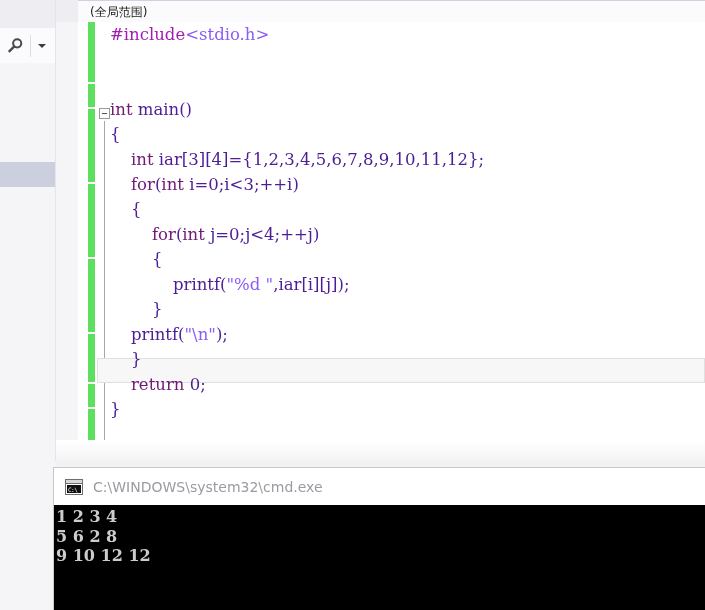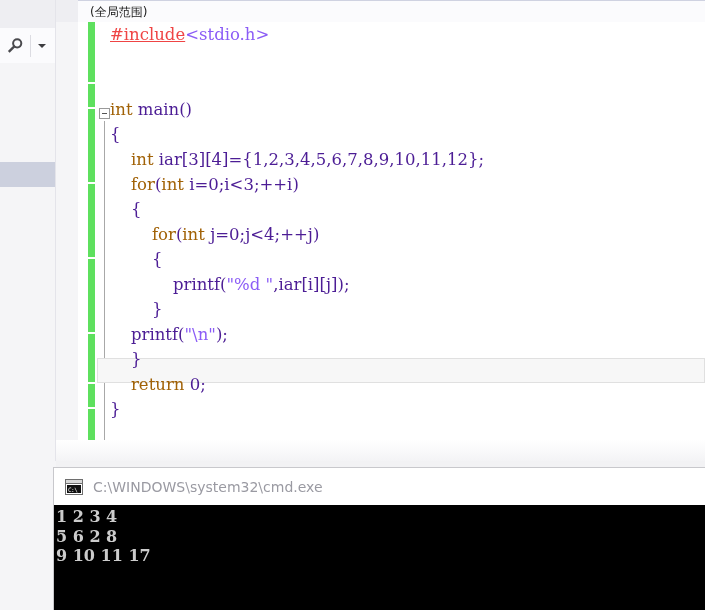--- a/index.html
+++ b/index.html
@@ -177,22 +177,22 @@
     position: absolute;
     left: 32px; top: 0;
     width: 595px; height: 438px;
     font-family: "DejaVu Serif", "Liberation Serif", serif;
     font-size: 16.5px;
     line-height: 25px;
     white-space: pre;
     color: #1e1e1e;
   }
   #code .ln { display: block; height: 25px; }
-  .k    { color: #a16207; }  
-  .pp   { color: #ef4444; text-decoration: underline; }  
+  .k    { color: #701a75; }  
+  .pp   { color: #a21caf; }  
   .str  { color: #8b5cf6; }  
   .pln  { color: #4c1d95; }  
 
   
   #editor-bottom-fade {
     position: absolute;
     left: 56px; top: 440px;
     width: 649px; height: 22px;
     background: linear-gradient(to bottom, #ffffff 0%, #f3f3f5 100%);
   }
@@ -338,16 +338,16 @@
   <div id="below-left"></div>
 
   <div id="console-window">
     <div id="console-titlebar">
       <span id="console-icon">
         <span class="bar"></span>
         <span class="scr">C:\</span>
       </span>
       <span id="console-title-text">C:\WINDOWS\system32\cmd.exe</span>
     </div>
-    <div id="console-body"><span class="cl">1 2 3 4</span><span class="cl">5 6 2 8</span><span class="cl">9 10 11 17</span></div>
+    <div id="console-body"><span class="cl">1 2 3 4</span><span class="cl">5 6 2 8</span><span class="cl">9 10 12 12</span></div>
   </div>
 
 </div>
 
 </body></html>

